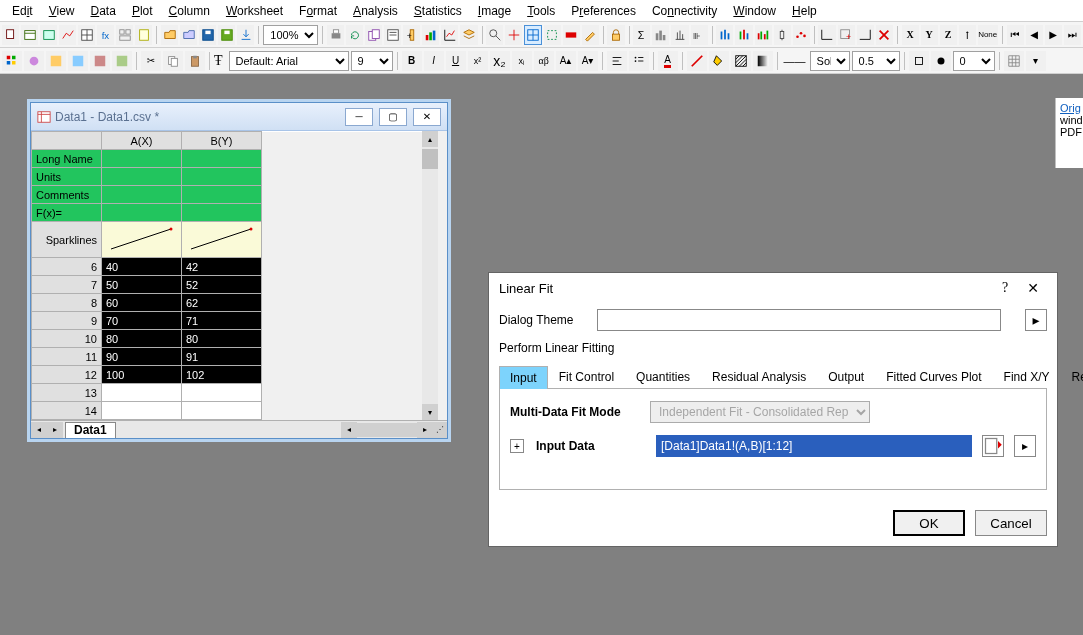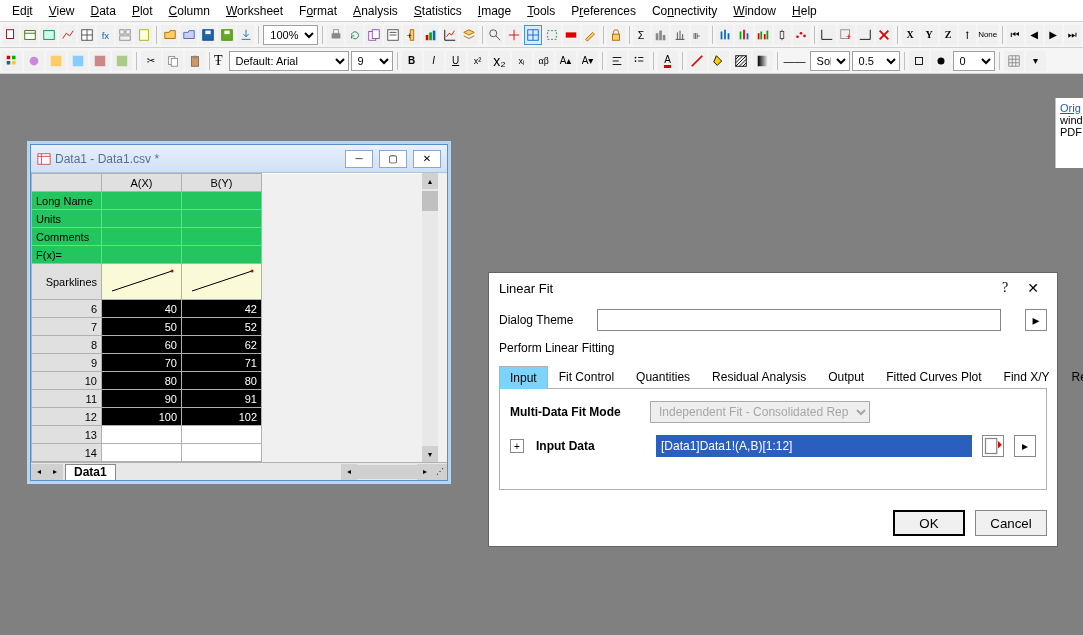--- a/index.html
+++ b/index.html
@@ -6,29 +6,29 @@
 body { font-family: "Segoe UI", Arial, sans-serif; font-size: 12px; background: #808080; width: 1083px; height: 635px; overflow: hidden; position: relative; }
 .menubar { background: #fff; height: 22px; display: flex; align-items: center; padding: 0 4px; border-bottom: 1px solid #d0d0d0; }
 .menubar span { padding: 0 8px; cursor: default; }
 .menubar span u { text-decoration: underline; }
 .toolbar-row { background: #f5f5f5; height: 26px; display: flex; align-items: center; padding: 0 2px; border-bottom: 1px solid #d0d0d0; gap: 2px; white-space: nowrap; overflow: hidden; }
 .tb-btn { width: 20px; height: 20px; border: 1px solid transparent; display: inline-flex; align-items: center; justify-content: center; font-size: 10px; background: #f0f0f0; }
 .tb-btn svg { width: 14px; height: 14px; }
 .tb-sep { width: 1px; height: 18px; background: #c0c0c0; margin: 0 2px; }
 .tb-combo { height: 20px; border: 1px solid #a0a0a0; background: #fff; font-size: 11px; padding: 0 2px; }
 .workspace { position: relative; width: 100%; height: calc(100% - 74px); }
-.child-window { position: absolute; left: 30px; top: 28px; width: 418px; background: #f0f0f0; border: 1px solid #5a8fc8; box-shadow: 0 0 0 3px #b8d4f0; margin-top: 42px; }
+.child-window { position: absolute; left: 30px; top: 28px; width: 418px; background: #f0f0f0; border: 1px solid #5a8fc8; box-shadow: 0 0 0 3px #b8d4f0; }
 .child-title { height: 28px; display: flex; align-items: center; padding: 0 6px; background: linear-gradient(#e8f0fc,#d0e0f4); border-bottom: 1px solid #a8c4e8; }
 .child-title .icon { width: 14px; height: 14px; margin-right: 4px; }
 .child-title .name { flex: 1; color: #5a7090; font-size: 12px; }
 .child-ctrls { display: flex; gap: 6px; }
 .child-ctrl { width: 28px; height: 18px; border: 1px solid #8aa8d0; background: #fff; display: flex; align-items: center; justify-content: center; font-size: 10px; cursor: pointer; }
 .sheet-wrap { display: flex; }
 .sheet { border-collapse: collapse; font-size: 11px; background: #fff; }
-.sheet th, .sheet td { border: 1px solid #b0b0b0; padding: 0 4px; height: 18px; text-align: right; }
+.sheet th, .sheet td { border: 1px solid #b0b0b0; padding: 0 4px; height: 18px; text-align: left; }
 .sheet th { background: #e0e0e0; font-weight: normal; text-align: center; }
 .sheet .rowhead { background: #e0e0e0; text-align: right; width: 70px; }
 .sheet .colhead { width: 80px; }
 .sheet .meta td { background: #22c55e; text-align: left; }
 .sheet .spark td { background: #fafad8; height: 36px; }
 .sheet .spark .rowhead { background: #e0e0e0; }
 .sheet tr.sel td { background: #000; color: #fff; }
 .sheet tr.sel .rowhead { background: #e0e0e0; color: #000; }
 .sheet-scroll-v { width: 16px; background: #e8e8e8; display: flex; flex-direction: column; }
 .sheet-scroll-v .arrow, .sheet-footer .arrow { height: 16px; width: 16px; background: #d0d0d0; display: flex; align-items: center; justify-content: center; font-size: 8px; }

